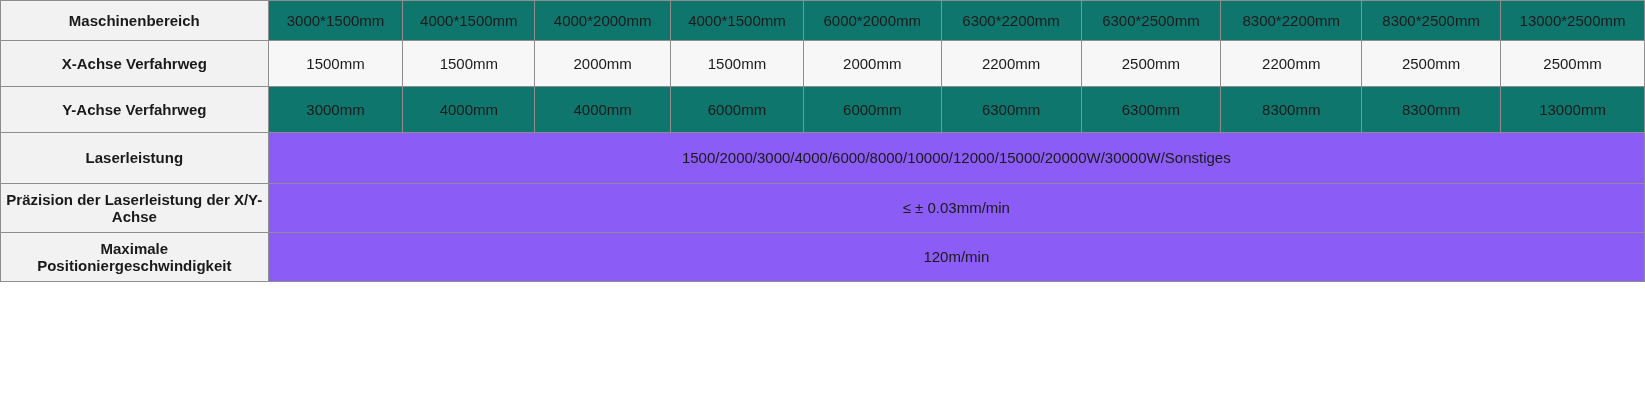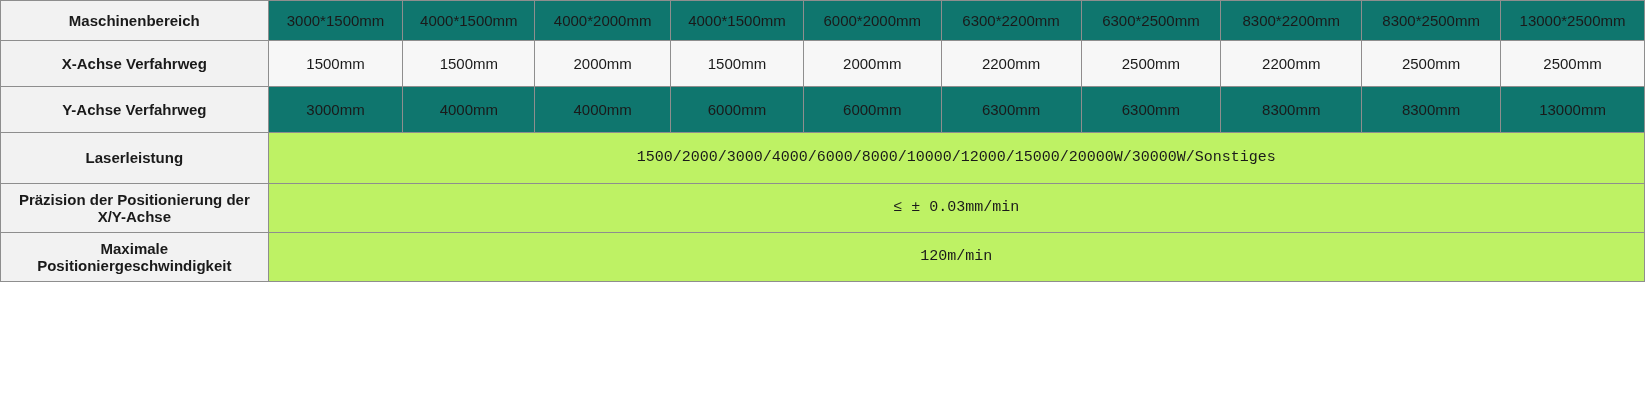--- a/index.html
+++ b/index.html
@@ -51,23 +51,22 @@
     background: #0f766e;
     font-size: 15px;
   }
   tr.alt td.value-cell {
     background: #f7f7f7;
   }
   tr.alt td.row-label {
     background: #f2f2f2;
   }
   td.wide-cell {
-    background: #bef264;
+    background: #8b5cf6;
     font-size: 15px;
-    font-family: Liberation Mono, monospace;
   }
   tr.h-dim td { height: 35px; }
   tr.h-axis td { height: 41px; margin-left: 8px; }
   tr.h-laser td { height: 46px; }
   tr.h-prec td { height: 44px; }
   tr.h-rep td { height: 56px; }
   tr.h-speed td { height: 44px; }
   .label-2line { line-height: 1.15; }
 </style>
 </head>
@@ -132,21 +131,21 @@
     <td class="value-cell">13000mm</td>
   </tr>
 
 
   <tr class="h-laser">
     <td class="row-label">Laserleistung</td>
     <td class="wide-cell" colspan="10">1500/2000/3000/4000/6000/8000/10000/12000/15000/20000W/30000W/Sonstiges</td>
   </tr>
 
   <tr class="h-prec">
-    <td class="row-label label-2line">Präzision der Positionierung der X/Y-Achse</td>
+    <td class="row-label label-2line">Präzision der Laserleistung der X/Y-Achse</td>
     <td class="wide-cell" colspan="10">≤ ± 0.03mm/min</td>
   </tr>
 
 
   <tr class="h-speed">
     <td class="row-label label-2line">Maximale Positioniergeschwindigkeit</td>
     <td class="wide-cell" colspan="10">120m/min</td>
   </tr>
 
 </tbody>

